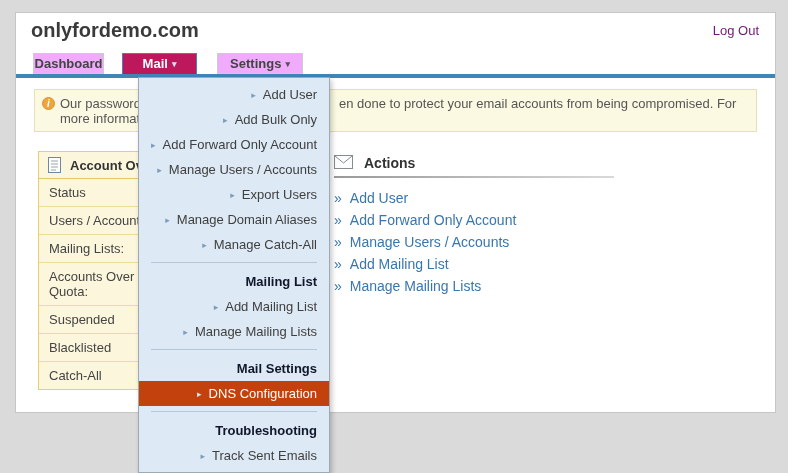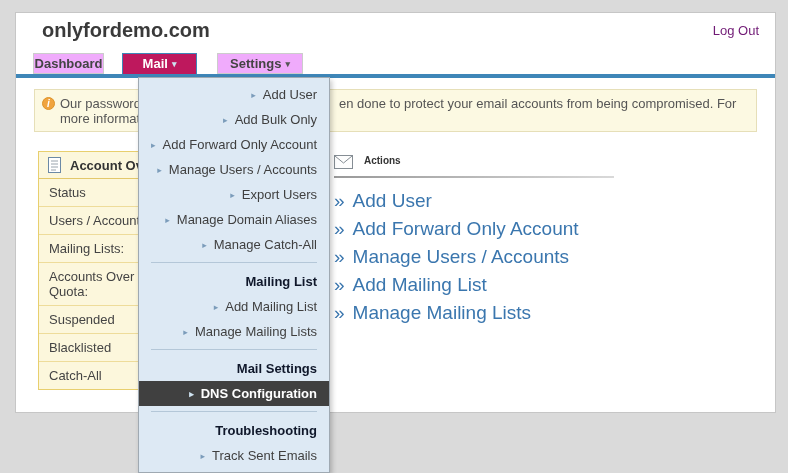--- a/index.html
+++ b/index.html
@@ -6,21 +6,21 @@
   body{
     width:788px;height:473px;position:relative;overflow:hidden;
     background:#dadada;
     font-family:"Liberation Sans",sans-serif;
   }
   .card{
     position:absolute;left:15px;top:12px;width:759px;height:399px;
     background:#ffffff;border:1px solid #c6c6c6;
   }
   .page-title{
-    position:absolute;left:26px;top:6px;
+    position:absolute;left:15px;top:6px;
     font-size:20px;font-weight:bold;color:#3a3a3a;
   }
   .logout{
     position:absolute;right:16px;top:10px;
     font-size:13px;color:#701a75;text-decoration:none;cursor:pointer;
   }
   
   .tab{
     position:absolute;top:40px;height:19px;line-height:19px;
     text-align:center;font-size:13px;font-weight:bold;color:#444;
@@ -58,36 +58,36 @@
   .ao-head{position:relative;height:26px;border-bottom:1px solid #e3c86a}
   .ao-head svg{position:absolute;left:9px;top:5px}
   .ao-title{position:absolute;left:31px;top:6px;font-size:13px;font-weight:bold;color:#333}
   .ao-row{border-top:1px solid #eedc9a;padding:6px 10px;font-size:13px;color:#444}
   .ao-row:first-child{border-top:none}
   .ao-label{display:inline-block;max-width:112px;line-height:15px}
   
   .actions-panel{position:absolute;left:318px;top:138px;width:280px}
   .ap-head{position:relative;height:25px}
   .ap-head svg{position:absolute;left:0;top:4px}
-  .ap-title{position:absolute;left:30px;top:4px;font-size:10px;font-weight:bold;color:#333}
+  .ap-title{position:absolute;left:30px;top:4px;font-size:14px;font-weight:bold;color:#333}
   .ap-divider{height:2px;margin:0 0 9px;background:linear-gradient(to right,#999999,#d9d9d9)}
-  .action-row{padding:3px 0;font-size:19px;white-space:nowrap}
+  .action-row{padding:3px 0;font-size:14px;white-space:nowrap}
   .bullet{color:#3a76ae;margin-right:8px}
   .action-link{color:#3a76ae;text-decoration:none;cursor:pointer}
   
   .menu{
     position:absolute;left:138px;top:77px;width:190px;z-index:20;
     background:#dde9f4;border:1px solid #9fa9b2;
     box-shadow:2px 3px 5px rgba(0,0,0,.22);
     padding:4px 0;
     text-align:right;
   }
   .menu-item{padding:5px 12px;font-size:13px;color:#3f3f3f;cursor:pointer;white-space:nowrap}
   .mi-arrow{color:#7b9cba;font-size:9px;margin-right:7px;vertical-align:1px}
-  .menu-item.highlighted{background:#404040;color:#ffffff;font-weight:bold}
+  .menu-item.highlighted{background:#c2410c;color:#ffffff;font-weight:normal}
   .menu-item.highlighted .mi-arrow{color:#cfe3f1}
   .menu-divider{height:1px;background:#b4c7d8;margin:5px 12px}
   .menu-header{padding:6px 12px 5px;font-size:13px;font-weight:bold;color:#0f172a;white-space:nowrap}
 </style>
 </head>
 <body>
 
 <div class="card">
 
   <div class="page-title">onlyfordemo.com</div>

